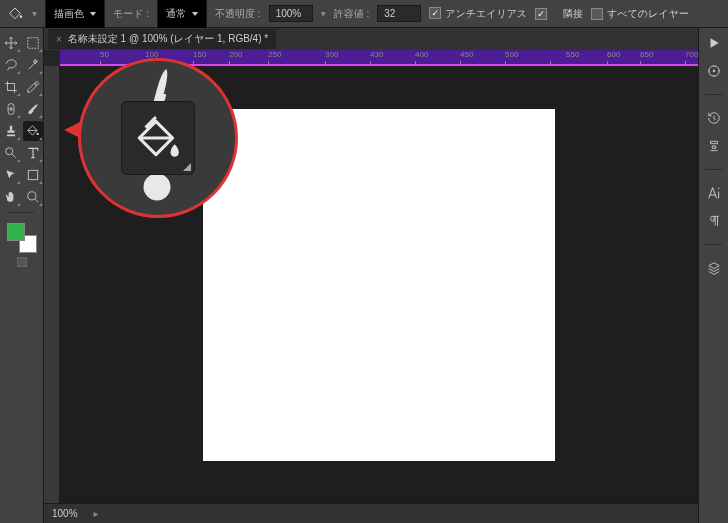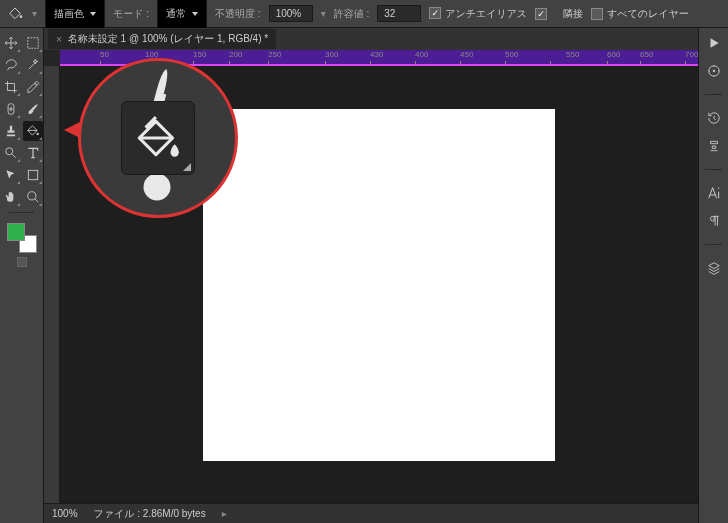--- a/index.html
+++ b/index.html
@@ -218,21 +218,20 @@
         <span class="tick" style="left: 625px;">700</span>
       </div>
     <div class="canvas-row">
       <div class="ruler-v"></div>
       <div class="canvas-area">
         <div class="canvas"></div>
       </div>
     </div>
     <div class="statusbar">
       <span>100%</span>
-      <span><span>ファイル :</span> <span>2.86M/0 bytes</span></span>
       <span style="color:#888">▸</span>
     </div>
   </div>
 
   <div class="rightbar">
     <div class="rb-icon">
         <svg width="14" height="14" viewBox="0 0 24 24">
           <path d="M6 4l14 8-14 8z" fill="#ccc"></path>
         </svg>
       </div>

